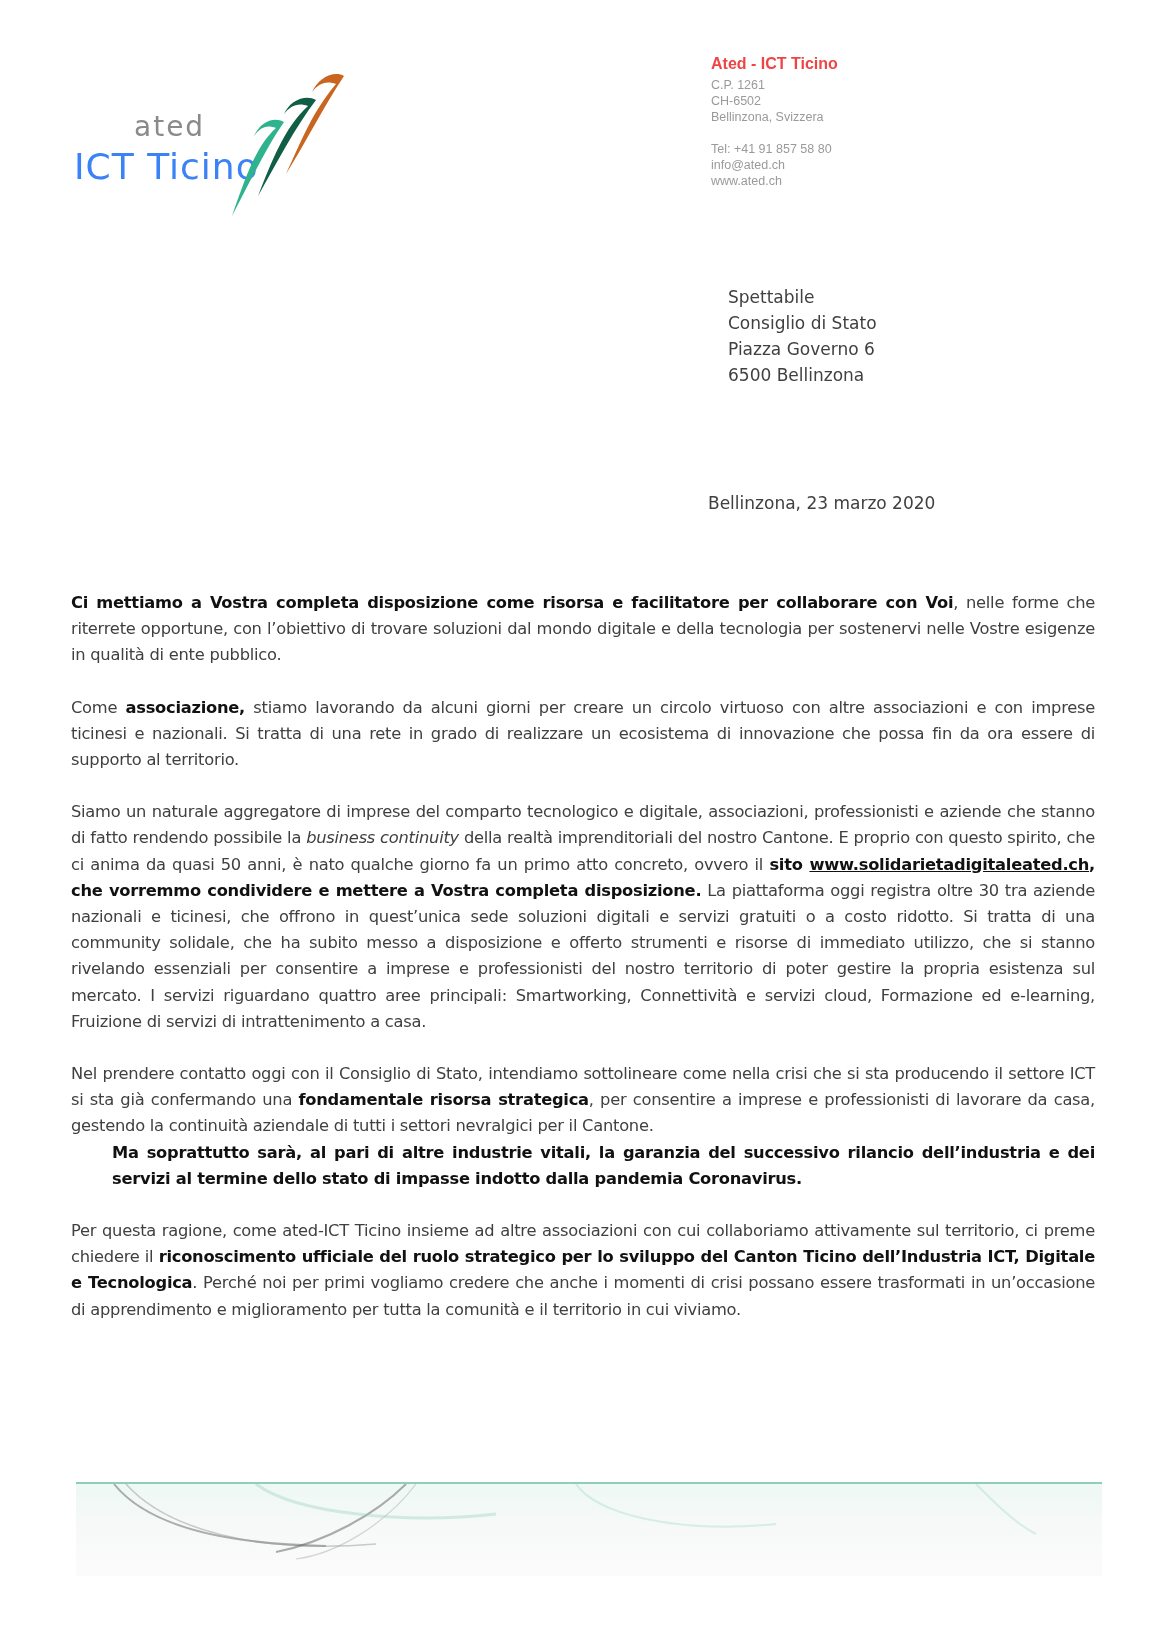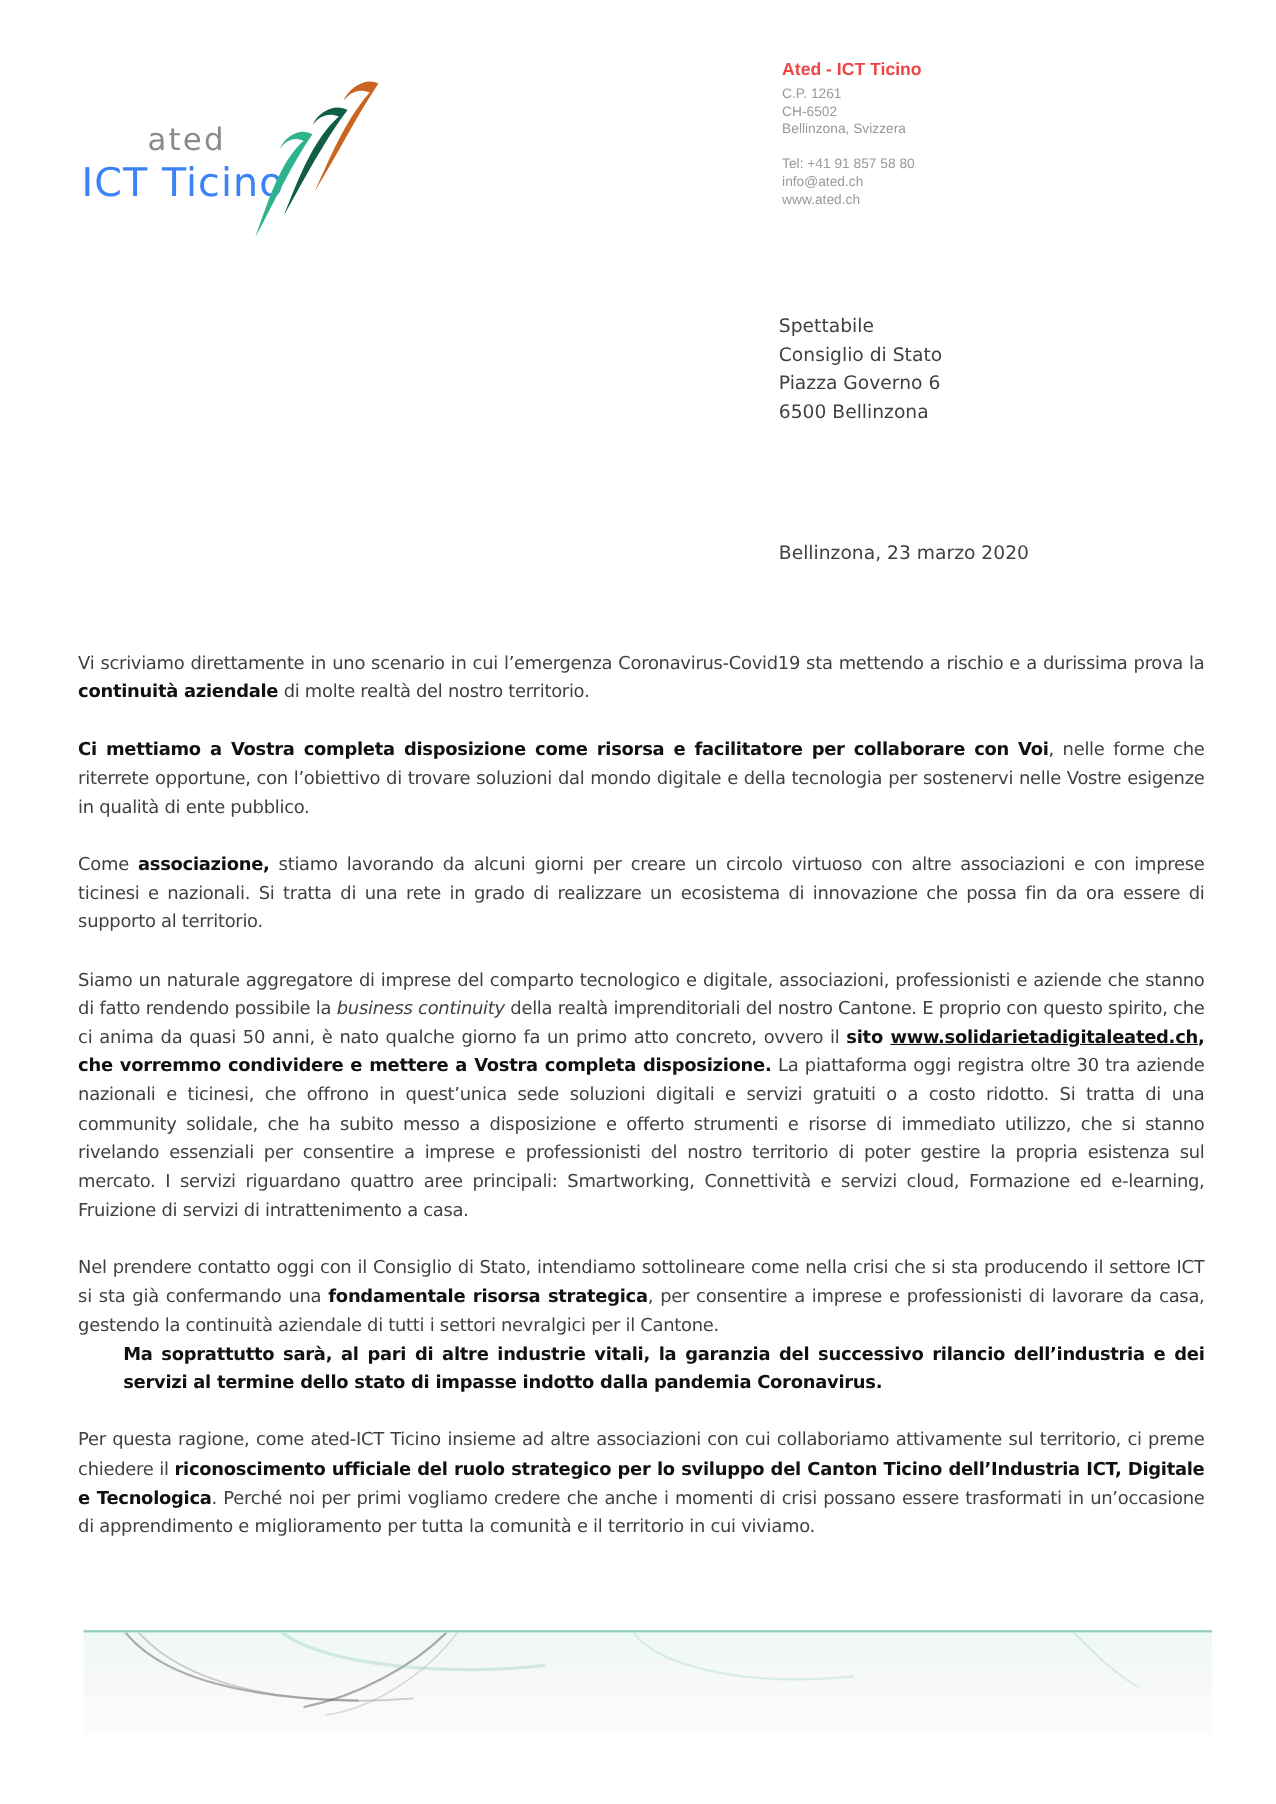--- a/index.html
+++ b/index.html
@@ -19,21 +19,21 @@
       font-family: "DejaVu Sans", sans-serif; font-size: 36px; color: #3b82f6;
       letter-spacing: 1px;
     }
     .logo svg { position: absolute; left: 160px; top: 0; }
 
     .sender { position: absolute; left: 711px; top: 56px; font-size: 12.5px; color: #9a9a9a; line-height: 16px; }
     .sender .org { font-size: 16px; font-weight: bold; color: #ef4444; margin-bottom: 5px; }
     .sender .gap { height: 16px; }
 
     .recipient {
-      position: absolute; left: 708px; top: 284px;
+      position: absolute; left: 728px; top: 284px;
       font-family: "DejaVu Sans", sans-serif; font-size: 17px; color: #404040; line-height: 26px;
     }
     .date {
       position: absolute; left: 708px; top: 493px;
       font-family: "DejaVu Sans", sans-serif; font-size: 17px; color: #404040;
     }
 
     .letter {
       position: absolute; left: 71px; top: 590px; width: 1024px;
       font-family: "DejaVu Sans", sans-serif; font-size: 16.3px; line-height: 26.2px; color: #404040;
@@ -82,21 +82,20 @@
   <div>Spettabile</div>
   <div>Consiglio di Stato</div>
   <div>Piazza Governo 6</div>
   <div>6500 Bellinzona</div>
 </div>
 
 <div class="date">Bellinzona, 23 marzo 2020</div>
 
 <div class="letter">
 
-  <p><span>Vi scriviamo direttamente in uno scenario in cui l’emergenza Coronavirus-Covid19 sta mettendo a rischio e a durissima prova la </span><b>continuità aziendale</b><span> di molte realtà del nostro territorio.</span></p>
 
   <p><b>Ci mettiamo a Vostra completa disposizione come risorsa e facilitatore per collaborare con Voi</b><span>, nelle forme che riterrete opportune, con l’obiettivo di trovare soluzioni dal mondo digitale e della tecnologia per sostenervi nelle Vostre esigenze in qualità di ente pubblico.</span></p>
 
   <p><span>Come </span><b>associazione,</b><span> stiamo lavorando da alcuni giorni per creare un circolo virtuoso con altre associazioni e con imprese ticinesi e nazionali. Si tratta di una rete in grado di realizzare un ecosistema di innovazione che possa fin da ora essere di supporto al territorio.</span></p>
 
   <p><span>Siamo un naturale aggregatore di imprese del comparto tecnologico e digitale, associazioni, professionisti e aziende che stanno di fatto rendendo possibile la </span><i>business continuity</i><span> della realtà imprenditoriali del nostro Cantone. E proprio con questo spirito, che ci anima da quasi 50 anni, è nato qualche giorno fa un primo atto concreto, ovvero il </span><b>sito </b><b><u>www.solidarietadigitaleated.ch</u></b><b>, che vorremmo condividere e mettere a Vostra completa disposizione.</b><span> La piattaforma oggi registra oltre 30 tra aziende nazionali e ticinesi, che offrono in quest’unica sede soluzioni digitali e servizi gratuiti o a costo ridotto. Si tratta di una community solidale, che ha subito messo a disposizione e offerto strumenti e risorse di immediato utilizzo, che si stanno rivelando essenziali per consentire a imprese e professionisti del nostro territorio di poter gestire la propria esistenza sul mercato.  I servizi riguardano quattro aree principali: Smartworking, Connettività e servizi cloud, Formazione ed e-learning, Fruizione di servizi di intrattenimento a casa.</span></p>
 
   <p class="tight"><span>Nel prendere contatto oggi con il Consiglio di Stato, intendiamo sottolineare come nella crisi che si sta producendo il settore ICT si sta già confermando una </span><b>fondamentale risorsa strategica</b><span>, per consentire a imprese e professionisti di lavorare da casa, gestendo la continuità aziendale di tutti i settori nevralgici per il Cantone.</span></p>
   <p class="strong-line">Ma soprattutto sarà, al pari di altre industrie vitali, la garanzia del successivo rilancio dell’industria e dei servizi al termine dello stato di impasse indotto dalla pandemia Coronavirus.</p>
 

